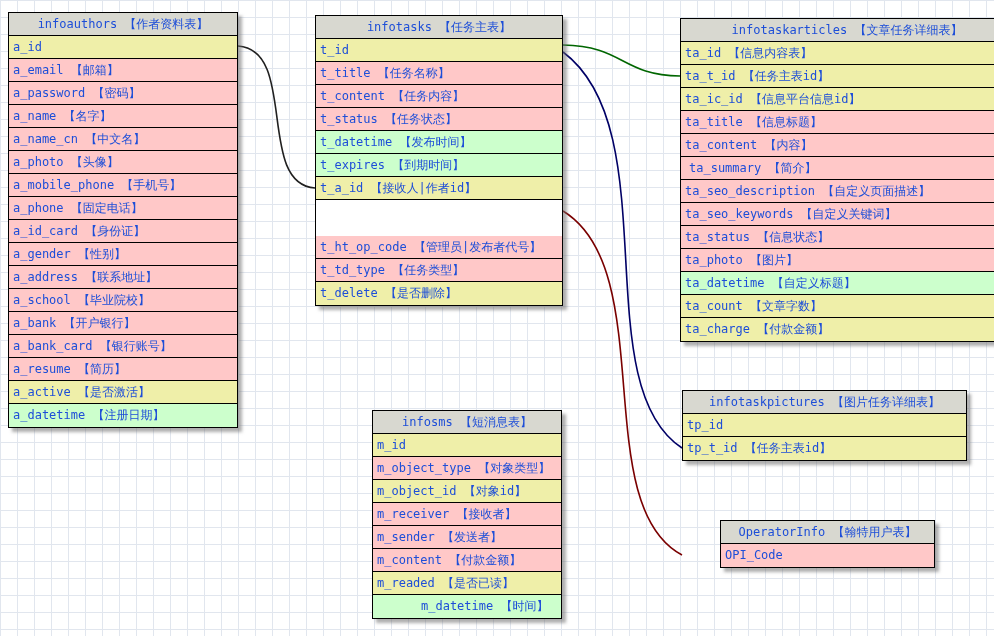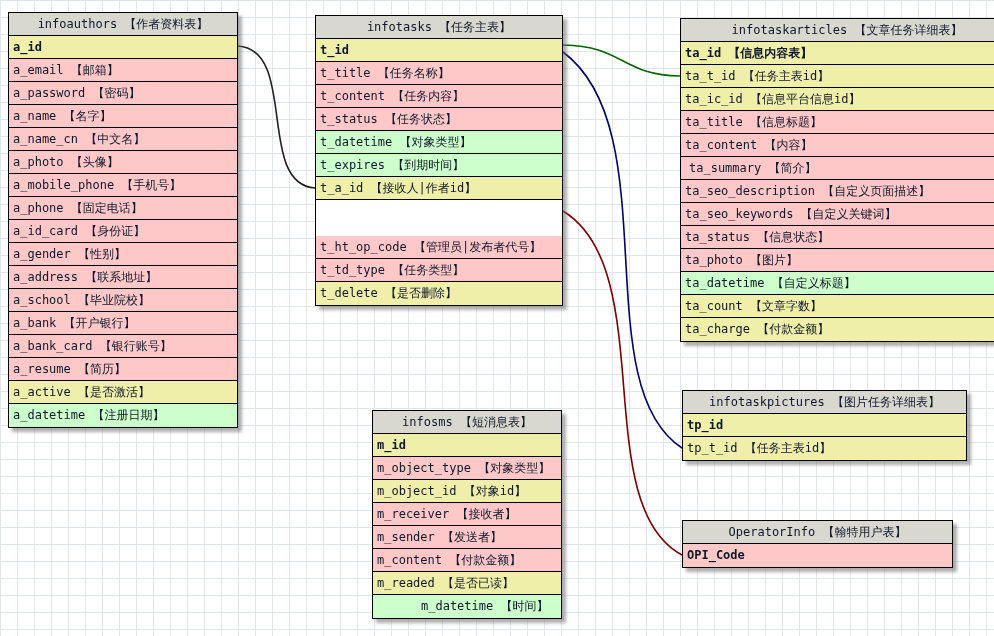--- a/index.html
+++ b/index.html
@@ -13,39 +13,39 @@
   .relations{
     position:absolute;left:0;top:0;z-index:1;
   }
   .db-table{
     position:absolute;z-index:2;
     border:1px solid #000;
     background:#fff;
     box-shadow:4px 4px 3px rgba(110,110,110,0.55);
     font-family:"DejaVu Sans Mono","DejaVu Sans",monospace;
     font-size:12px;
-    color:#0f172a;
+    color:#1d4ed8;
     box-sizing:border-box;
   }
   .thead{
     height:22px;line-height:22px;
     text-align:center;
     border-bottom:1px solid #000;
     white-space:nowrap;overflow:hidden;
     cursor:move;
   }
   .trow{
     height:23px;line-height:22px;
     padding:0 4px;
     box-sizing:border-box;
     border-bottom:1px solid #000;
     white-space:nowrap;overflow:hidden;
   }
   .trow:last-child{border-bottom:none;}
-  .pk{font-weight:bold;}
+  .pk{font-weight:normal;}
 </style>
 </head>
 <body>
 
 <div class="canvas" style="background-color: rgb(255, 255, 255); background-image: linear-gradient(to right, rgb(225, 230, 238) 1px, transparent 1px), linear-gradient(rgb(225, 230, 238) 1px, transparent 1px);">
   <svg class="relations" width="994" height="636" viewBox="0 0 994 636">
       <path d="M 238 46 C 298 50, 256 184, 315 188" fill="none" stroke="#202020" stroke-width="1.6"></path>
       <path d="M 563 45 C 624 46, 621 75, 680 76" fill="none" stroke="#006600" stroke-width="1.6"></path>
       <path d="M 563 52 C 668 130, 585 385, 682 448" fill="none" stroke="#000066" stroke-width="1.6"></path>
       <path d="M 563 211 C 660 270, 588 505, 682 555" fill="none" stroke="#7A0000" stroke-width="1.6"></path>
@@ -69,21 +69,21 @@
       <div class="trow" style="background-color: rgb(255, 200, 200);">a_resume 【简历】</div>
       <div class="trow" style="background-color: rgb(239, 239, 169);">a_active 【是否激活】</div>
       <div class="trow" style="background-color: rgb(204, 255, 204);">a_datetime 【注册日期】</div>
     </div>
     <div class="db-table" style="left: 315px; top: 15px; width: 248px;">
       <div class="thead" style="background-color: rgb(216, 216, 208);">infotasks 【任务主表】</div>
       <div class="trow pk" style="background-color: rgb(239, 239, 169);">t_id</div>
       <div class="trow" style="background-color: rgb(255, 200, 200);">t_title 【任务名称】</div>
       <div class="trow" style="background-color: rgb(255, 200, 200);">t_content 【任务内容】</div>
       <div class="trow" style="background-color: rgb(255, 200, 200);">t_status 【任务状态】</div>
-      <div class="trow" style="background-color: rgb(204, 255, 204);">t_datetime 【对象类型】</div>
+      <div class="trow" style="background-color: rgb(204, 255, 204);">t_datetime 【发布时间】</div>
       <div class="trow" style="background-color: rgb(204, 255, 204);">t_expires 【到期时间】</div>
       <div class="trow" style="background-color: rgb(239, 239, 169);">t_a_id 【接收人|作者id】</div>
       <div class="trow" style="background-color: rgb(255, 200, 200); margin-top: 36px;">t_ht_op_code 【管理员|发布者代号】</div>
       <div class="trow" style="background-color: rgb(255, 200, 200);">t_td_type 【任务类型】</div>
       <div class="trow" style="background-color: rgb(239, 239, 169);">t_delete 【是否删除】</div>
     </div>
     <div class="db-table" style="left: 680px; top: 18px; width: 334px;">
       <div class="thead" style="background-color: rgb(216, 216, 208);">infotaskarticles 【文章任务详细表】</div>
       <div class="trow pk" style="background-color: rgb(239, 239, 169);">ta_id 【信息内容表】</div>
       <div class="trow" style="background-color: rgb(239, 239, 169);">ta_t_id 【任务主表id】</div>
@@ -108,17 +108,17 @@
       <div class="trow" style="background-color: rgb(255, 200, 200);">m_sender 【发送者】</div>
       <div class="trow" style="background-color: rgb(255, 200, 200);">m_content 【付款金额】</div>
       <div class="trow" style="background-color: rgb(239, 239, 169);">m_readed 【是否已读】</div>
       <div class="trow" style="background-color: rgb(204, 255, 204); padding-left: 48px;">m_datetime 【时间】</div>
     </div>
     <div class="db-table" style="left: 682px; top: 390px; width: 285px;">
       <div class="thead" style="background-color: rgb(216, 216, 208);">infotaskpictures 【图片任务详细表】</div>
       <div class="trow pk" style="background-color: rgb(239, 239, 169);">tp_id</div>
       <div class="trow" style="background-color: rgb(239, 239, 169);">tp_t_id 【任务主表id】</div>
     </div>
-    <div class="db-table" style="left: 682px; top: 520px; width: 271px;">
+    <div class="db-table" style="left: 720px; top: 520px; width: 215px;">
       <div class="thead" style="background-color: rgb(216, 216, 208);">OperatorInfo 【翰特用户表】</div>
       <div class="trow pk" style="background-color: rgb(255, 200, 200);">OPI_Code</div>
     </div>
   </div>
 
 </body></html>

